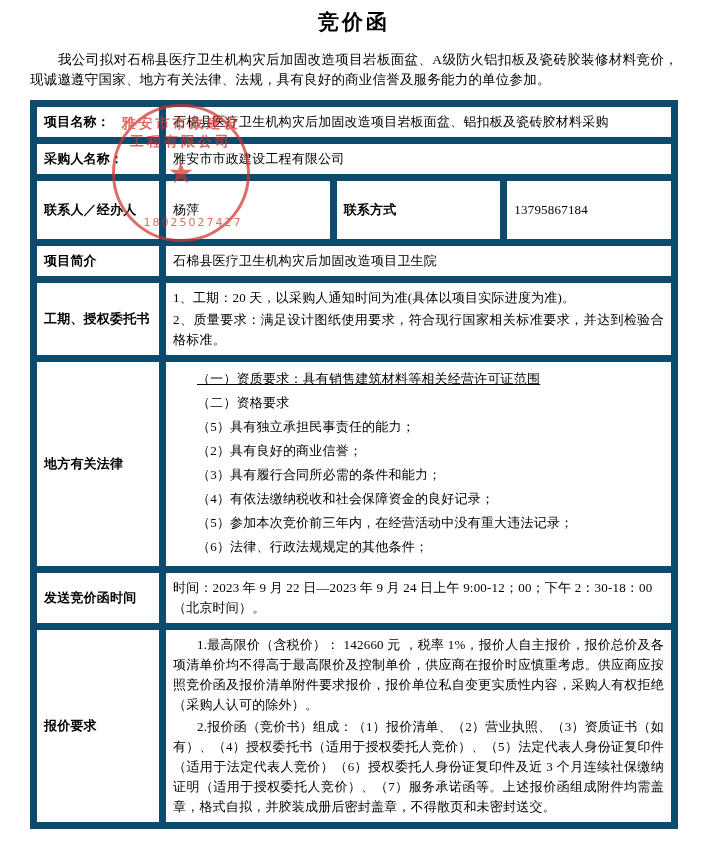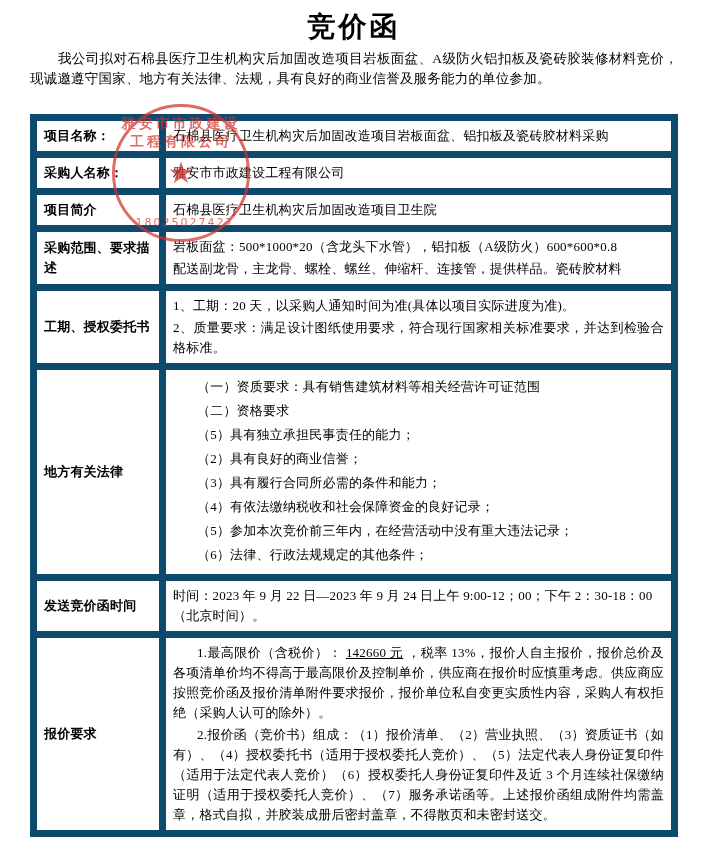--- a/index.html
+++ b/index.html
@@ -17,33 +17,33 @@
   }
   .page {
     width: 708px;
     height: 858px;
     position: relative;
     box-sizing: border-box;
     padding: 0 30px;
   }
   .doc-title {
     text-align: center;
-    font-size: 28px;
+    font-size: 21px;
     font-weight: bold;
     letter-spacing: 3px;
     margin-top: 8px;
-    margin-bottom: 3px;
+    margin-bottom: 14px;
     font-family: "DejaVu Serif", "Liberation Serif", serif;
   }
   .intro {
     font-size: 13.5px;
     line-height: 20px;
     text-indent: 28px;
     text-align: justify;
-    margin-bottom: 25px;
+    margin-bottom: 10px;
     letter-spacing: 0.2px;
   }
   table.main {
     width: 648px;
     border-collapse: collapse;
     table-layout: fixed;
     font-size: 13px;
   }
   table.main td {
     border: 7px solid #0c4a6e;
@@ -77,26 +77,26 @@
   .para + .para {
     margin-top: 2px;
   }
   .qual-list .para {
     margin-top: 4px;
     margin-bottom: 4px;
     text-indent: 24px;
   }
   .qual-list .para.first {
     margin-top: 2px;
+    text-decoration: underline;
   }
   .indent1 {
     text-indent: 24px;
   }
   .underline-val {
-    text-decoration: underline;
     padding: 0 4px;
   }
   
   .seal {
     position: absolute;
     left: 112px;
     top: 96px;
     width: 132px;
     height: 132px;
     border: 3px solid #d0342c;
@@ -121,21 +121,21 @@
     width: 132px;
     text-align: center;
     color: #d0342c;
     font-size: 14px;
     letter-spacing: 3px;
     font-weight: bold;
     font-family: "DejaVu Serif", serif;
   }
   .seal .seal-bottom {
     position: absolute;
-    left: 4px;
+    left: 12px;
     bottom: 10px;
     width: 132px;
     text-align: center;
     color: #d0342c;
     font-size: 11px;
     letter-spacing: 2px;
     font-family: "DejaVu Sans", sans-serif;
   }
 </style>
 </head>
@@ -157,29 +157,28 @@
     <tbody>
         <tr>
       <td class="label-left">项目名称：</td>
       <td class="val" colspan="3">石棉县医疗卫生机构灾后加固改造项目岩板面盆、铝扣板及瓷砖胶材料采购</td>
     </tr>
     <tr>
       <td class="label-left">采购人名称：</td>
       <td class="val" colspan="3">雅安市市政建设工程有限公司</td>
     </tr>
     <tr>
+      <td class="label-left" style="height:48px">联系人／经办人</td>
+      <td class="val" style="width:180px">杨萍</td>
+      <td class="mid-label">联系方式</td>
+      <td class="val">13795867184</td>
+    </tr>
+    <tr>
       <td class="label-left">项目简介</td>
       <td class="val" colspan="3">石棉县医疗卫生机构灾后加固改造项目卫生院</td>
-    </tr>
-    <tr>
-      <td class="label-left">采购范围、要求描述</td>
-      <td class="val" colspan="3">
-        <p class="para">岩板面盆：500*1000*20（含龙头下水管），铝扣板（A级防火）600*600*0.8</p>
-        <p class="para">配送副龙骨，主龙骨、螺栓、螺丝、伸缩杆、连接管，提供样品。瓷砖胶材料</p>
-      </td>
     </tr>
     <tr>
       <td class="label-left">工期、授权委托书</td>
       <td class="val" colspan="3">
         <p class="para">1、工期：20 天，以采购人通知时间为准(具体以项目实际进度为准)。</p>
         <p class="para">2、质量要求：满足设计图纸使用要求，符合现行国家相关标准要求，并达到检验合格标准。</p>
       </td>
     </tr>
     <tr>
       <td class="label-left">地方有关法律</td>
@@ -194,20 +193,20 @@
         <p class="para">（6）法律、行政法规规定的其他条件；</p>
       </td>
     </tr>
     <tr>
       <td class="label-left">发送竞价函时间</td>
       <td class="val" colspan="3">时间：2023 年 9 月 22 日—2023 年 9 月 24 日上午 9:00-12；00；下午 2：30-18：00（北京时间）。</td>
     </tr>
     <tr>
       <td class="label-left">报价要求</td>
       <td class="val" colspan="3">
-        <p class="para indent1"><span>1.最高限价（含税价）：</span><span class="underline-val">142660 元</span><span>，税率 13%，报价人自主报价，报价总价及各项清单价均不得高于最高限价及控制单价，供应商在报价时应慎重考虑。供应商应按照竞价函及报价清单附件要求报价，报价单位私自变更实质性内容，采购人有权拒绝（采购人认可的除外）。</span></p>
+        <p class="para indent1"><span>1.最高限价（含税价）：</span><span class="underline-val">142660 元</span><span>，税率 1%，报价人自主报价，报价总价及各项清单价均不得高于最高限价及控制单价，供应商在报价时应慎重考虑。供应商应按照竞价函及报价清单附件要求报价，报价单位私自变更实质性内容，采购人有权拒绝（采购人认可的除外）。</span></p>
         <p class="para indent1">2.报价函（竞价书）组成：（1）报价清单、（2）营业执照、（3）资质证书（如有）、（4）授权委托书（适用于授权委托人竞价）、（5）法定代表人身份证复印件（适用于法定代表人竞价）（6）授权委托人身份证复印件及近 3 个月连续社保缴纳证明（适用于授权委托人竞价）、（7）服务承诺函等。上述报价函组成附件均需盖章，格式自拟，并胶装成册后密封盖章，不得散页和未密封送交。</p>
       </td>
     </tr>
   </tbody>
     </table>
 
 </div>
 
 </body></html>

